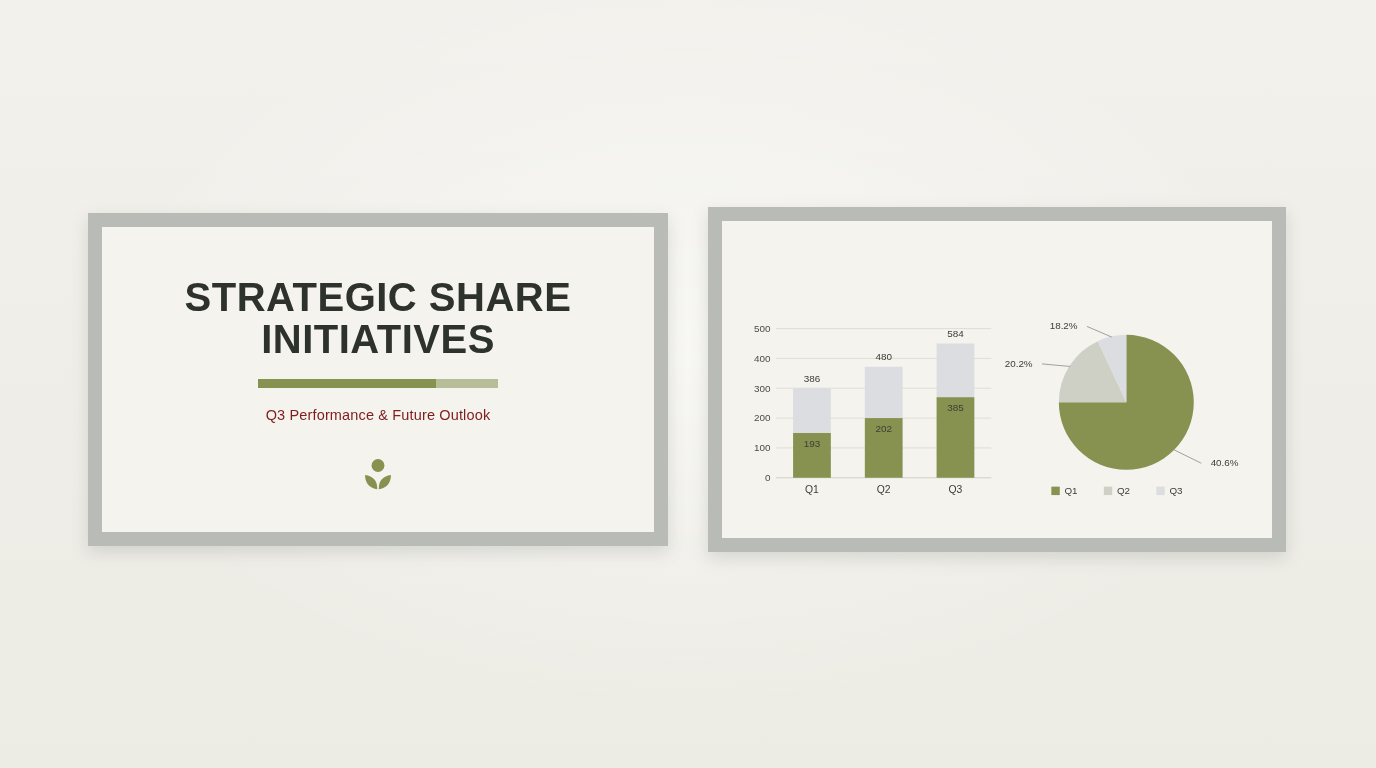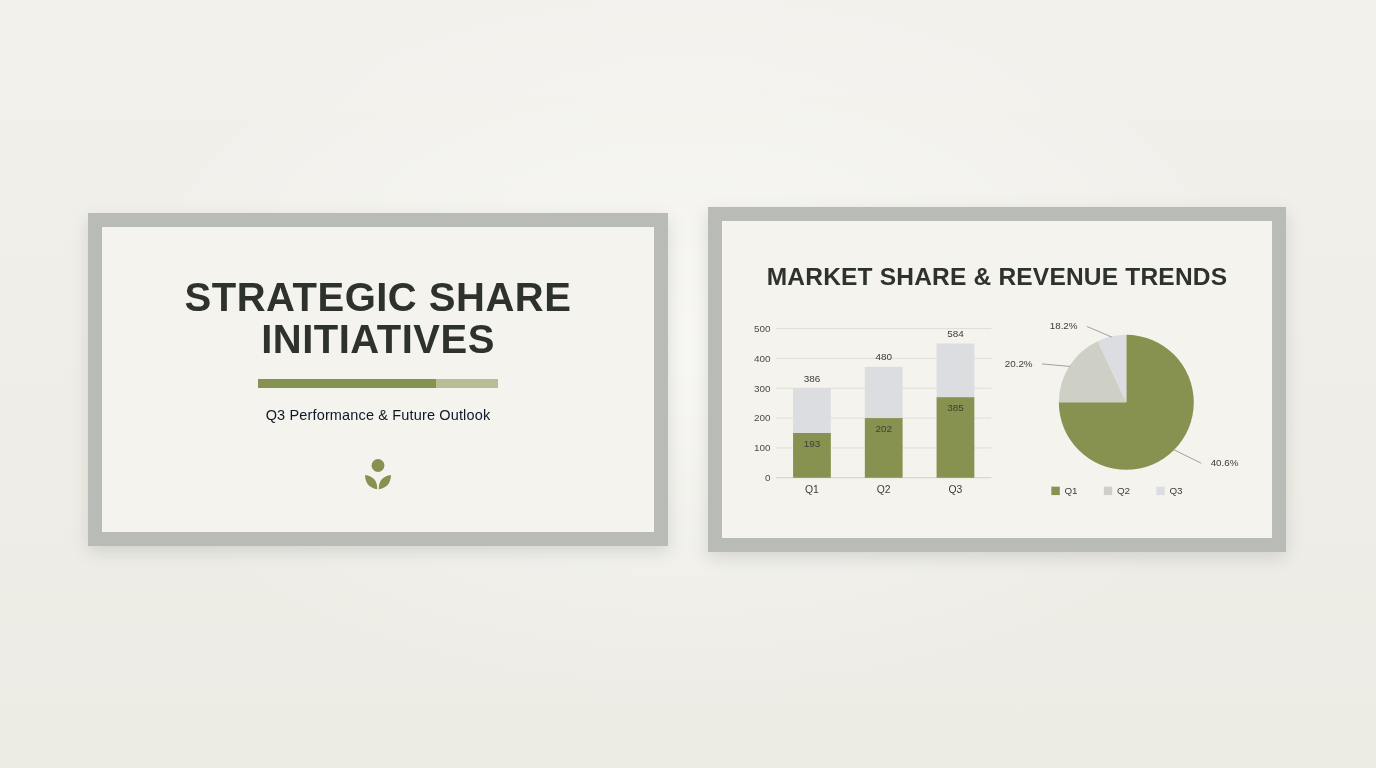--- a/index.html
+++ b/index.html
@@ -68,21 +68,21 @@
     display: flex;
     overflow: hidden;
   }
   .divider-bar .seg-dark  { flex: 0 0 74%; background: #86924f; }
   .divider-bar .seg-light { flex: 1 1 auto; background: #b7bd96; }
 
   .deck-subtitle {
     margin-top: 19px;
     font-size: 14.5px;
     font-weight: 400;
-    color: #0f172a;
+    color: #7f1d1d;
     letter-spacing: 0.15px;
     text-align: center;
   }
   .sprout-icon {
     margin-top: 34px;
     width: 36px;
     height: 34px;
     display: block;
   }
 
@@ -174,21 +174,20 @@
       </svg>
 
     </div>
   </div>
 </div>
 
 <div class="slide-frame" id="slide-right-frame" style="background: rgb(185, 187, 182);">
   <div class="slide-inner" id="slide-right-inner" style="background: rgb(244, 243, 238);">
     <div class="chart-slide-content">
 
-      <h2 class="chart-slide-title">MARKET SHARE &amp; REVENUE TRENDS</h2>
 
       <div class="charts-row">
 
         <div class="chart-pane-bar">
           <svg class="bar-svg" id="bar-svg" viewBox="0 0 268 210" preserveAspectRatio="xMidYMid meet">
               <line x1="34" y1="172" x2="262" y2="172" class="axisline"></line>
               <text x="28" y="175.6" text-anchor="end" class="axis-tick-text">0</text>
               <line x1="34" y1="140.4" x2="262" y2="140.4" class="gridline"></line>
               <text x="28" y="144" text-anchor="end" class="axis-tick-text">100</text>
               <line x1="34" y1="108.8" x2="262" y2="108.8" class="gridline"></line>

